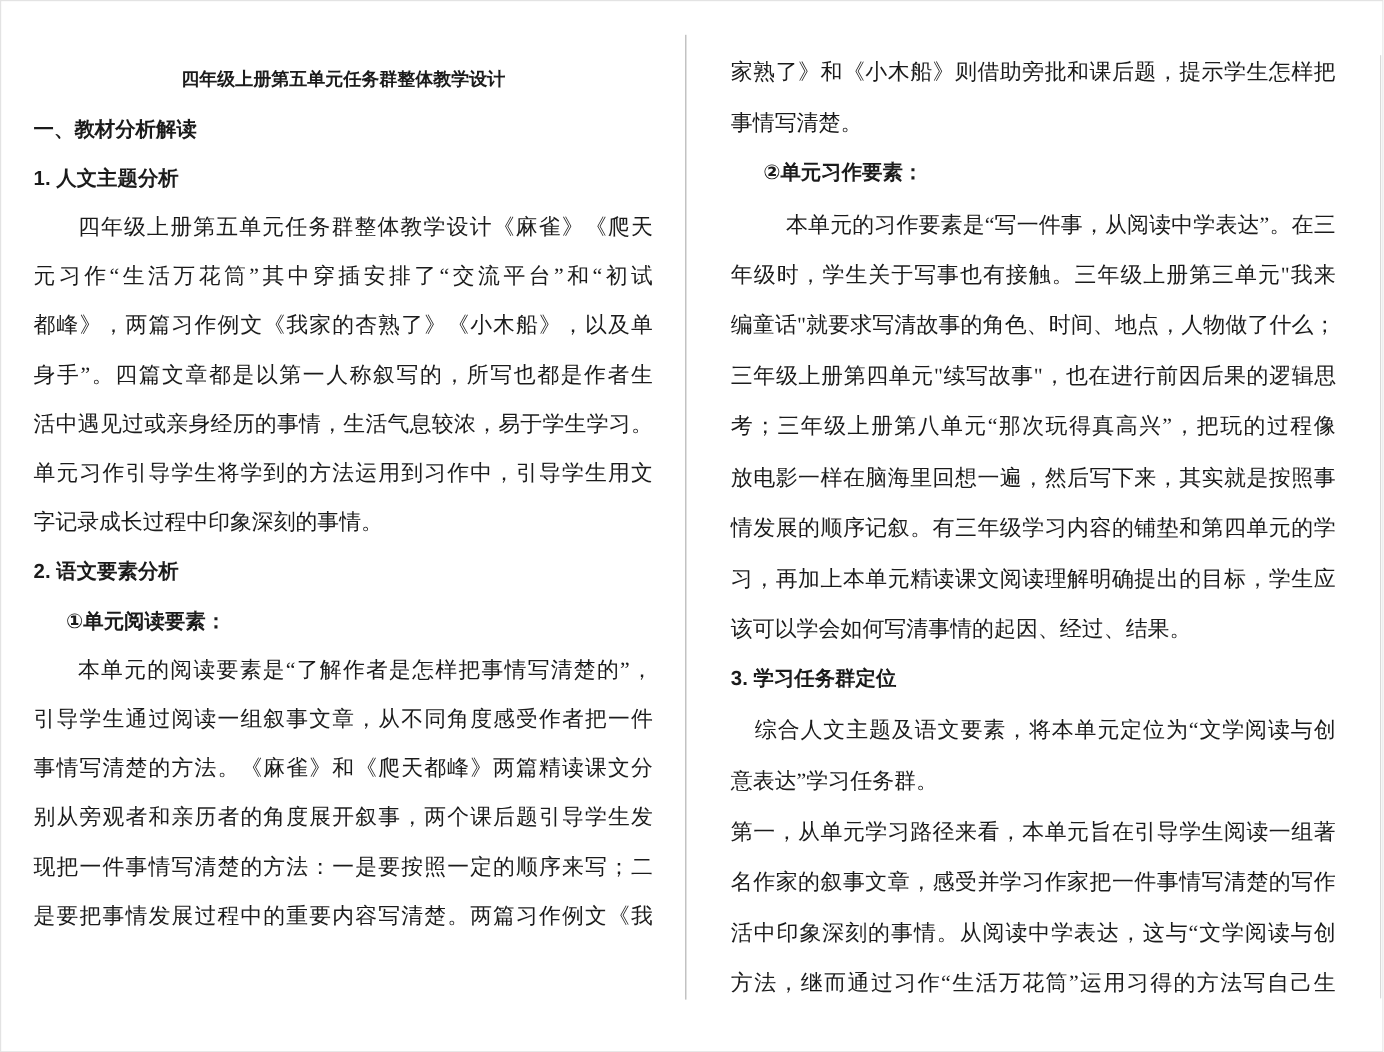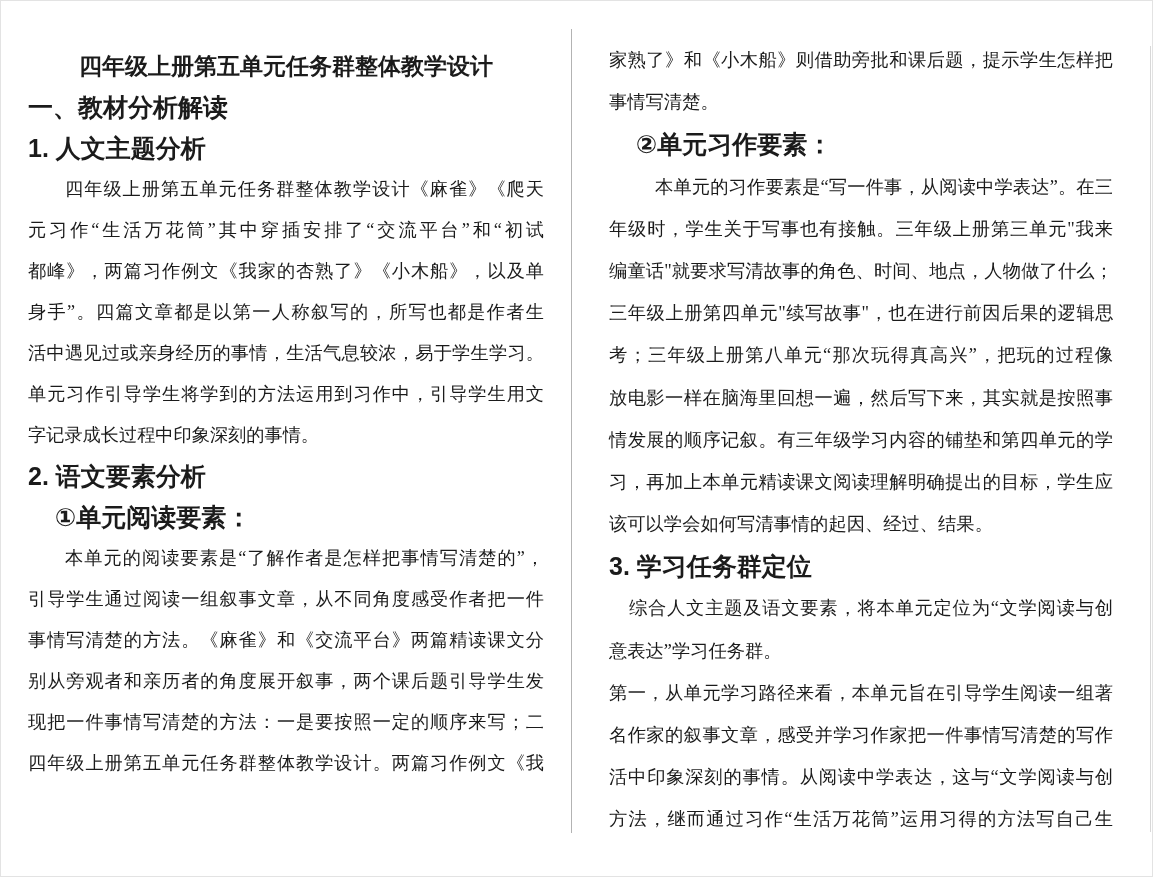--- a/index.html
+++ b/index.html
@@ -13,25 +13,25 @@
     color:#1b1b1b;
     overflow:hidden;
   }
   .col{position:absolute;}
   .col-left{left:27px;top:45px;width:516px;font-size:18.2px;}
   .col-left .line{line-height:41px;height:41px;}
   .col-right{left:608px;top:38px;width:504px;font-size:18.3px;}
   .col-right .line{line-height:42.2px;height:42.2px;}
   .line{overflow:visible;}
   .title{
-    text-align:center;font-weight:bold;font-size:23px;
+    text-align:center;font-weight:bold;font-size:15px;
     font-family:"Liberation Sans","DejaVu Sans",sans-serif;
   }
   .h{
-    font-weight:bold;font-size:25px;
+    font-weight:bold;font-size:17px;
     font-family:"Liberation Sans","DejaVu Sans",sans-serif;
   }
   .just{text-align:justify;text-align-last:justify;text-justify:inter-character;}
   .tight{letter-spacing:-0.5px;}
   .ind2{padding-left:37px;}
   .ind25{padding-left:46px;}
   .ind1{padding-left:20px;}
   .indsub{padding-left:27px;}
   .divider{
     position:absolute;left:570px;top:28px;width:1px;height:804px;
@@ -55,24 +55,24 @@
     <div class="line body just">元习作“生活万花筒”其中穿插安排了“交流平台”和“初试</div>
     <div class="line body just">都峰》，两篇习作例文《我家的杏熟了》《小木船》，以及单</div>
     <div class="line body just">身手”。四篇文章都是以第一人称叙写的，所写也都是作者生</div>
     <div class="line body just">活中遇见过或亲身经历的事情，生活气息较浓，易于学生学习。</div>
     <div class="line body just">单元习作引导学生将学到的方法运用到习作中，引导学生用文</div>
     <div class="line body">字记录成长过程中印象深刻的事情。</div>
     <div class="line h">2. 语文要素分析</div>
     <div class="line h indsub">①单元阅读要素：</div>
     <div class="line body just ind2">本单元的阅读要素是“了解作者是怎样把事情写清楚的”，</div>
     <div class="line body just">引导学生通过阅读一组叙事文章，从不同角度感受作者把一件</div>
-    <div class="line body just">事情写清楚的方法。《麻雀》和《交流平台》两篇精读课文分</div>
+    <div class="line body just">事情写清楚的方法。《麻雀》和《爬天都峰》两篇精读课文分</div>
     <div class="line body just">别从旁观者和亲历者的角度展开叙事，两个课后题引导学生发</div>
     <div class="line body just">现把一件事情写清楚的方法：一是要按照一定的顺序来写；二</div>
-    <div class="line body just">四年级上册第五单元任务群整体教学设计。两篇习作例文《我</div>
+    <div class="line body just">是要把事情发展过程中的重要内容写清楚。两篇习作例文《我</div>
   </div>
 
   <div class="divider"></div>
 
   <div class="col col-right">
     <div class="line body just">家熟了》和《小木船》则借助旁批和课后题，提示学生怎样把</div>
     <div class="line body">事情写清楚。</div>
     <div class="line h indsub">②单元习作要素：</div>
     <div class="line body just ind25">本单元的习作要素是“写一件事，从阅读中学表达”。在三</div>
     <div class="line body just">年级时，学生关于写事也有接触。三年级上册第三单元"我来</div>

